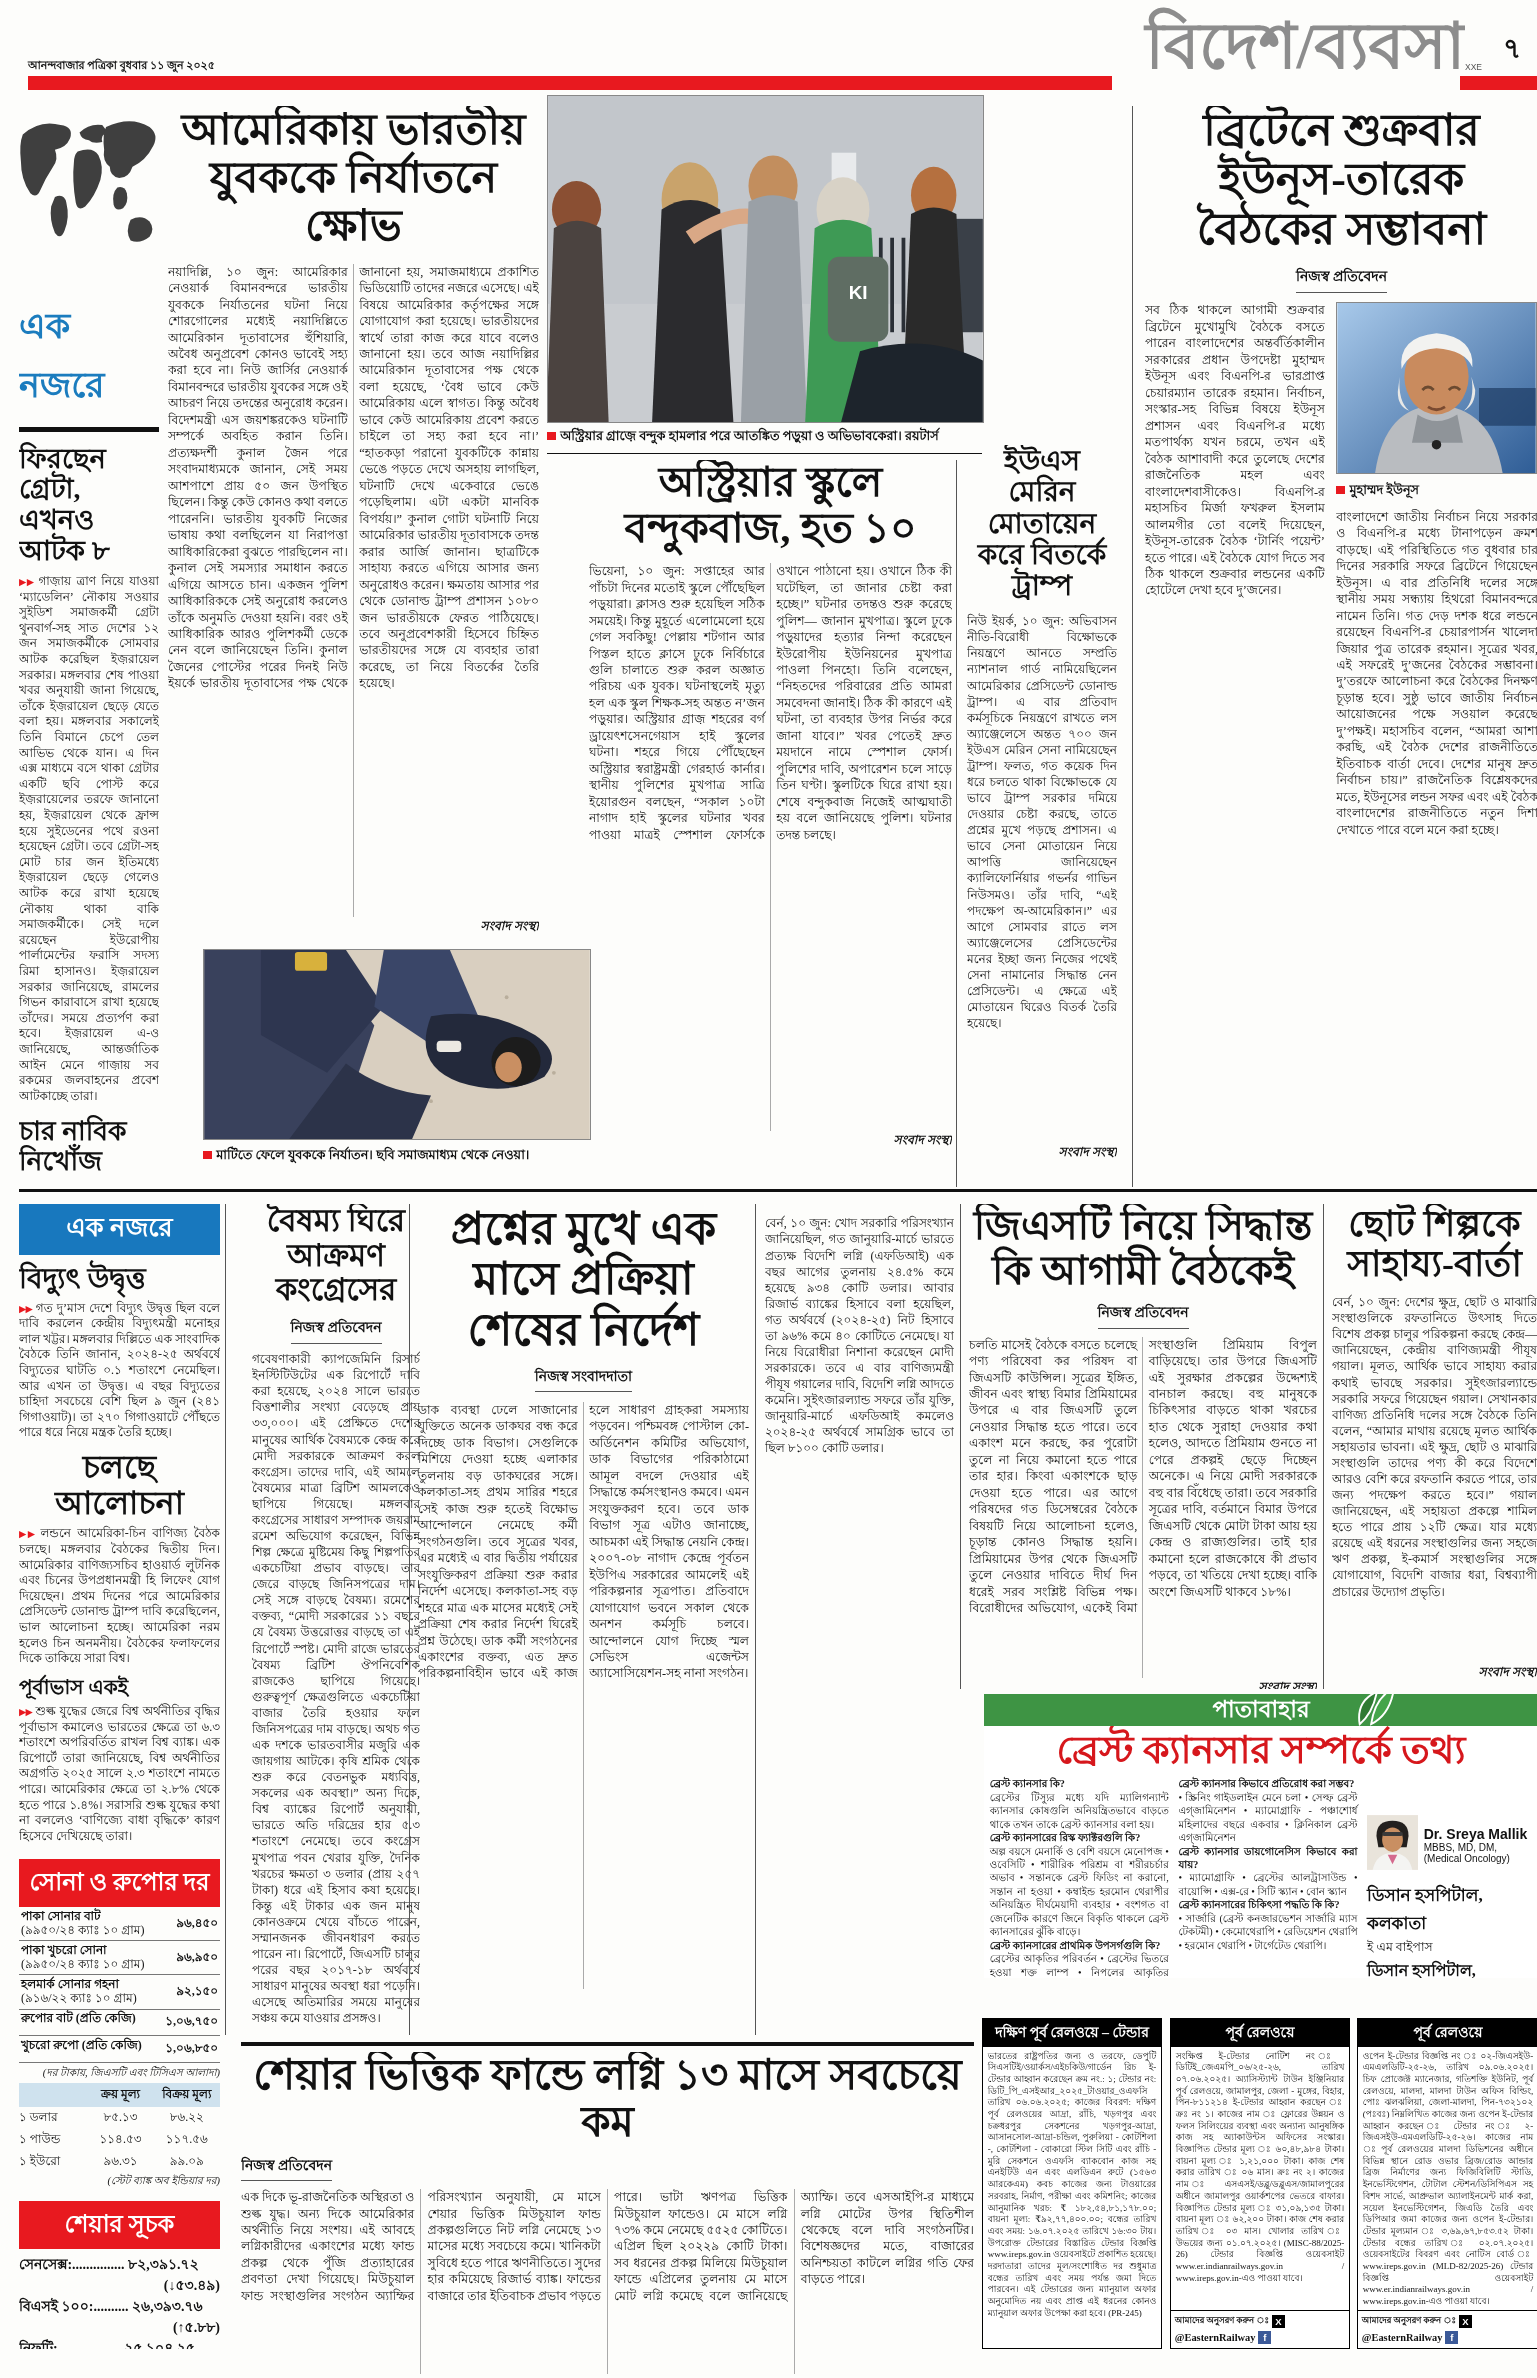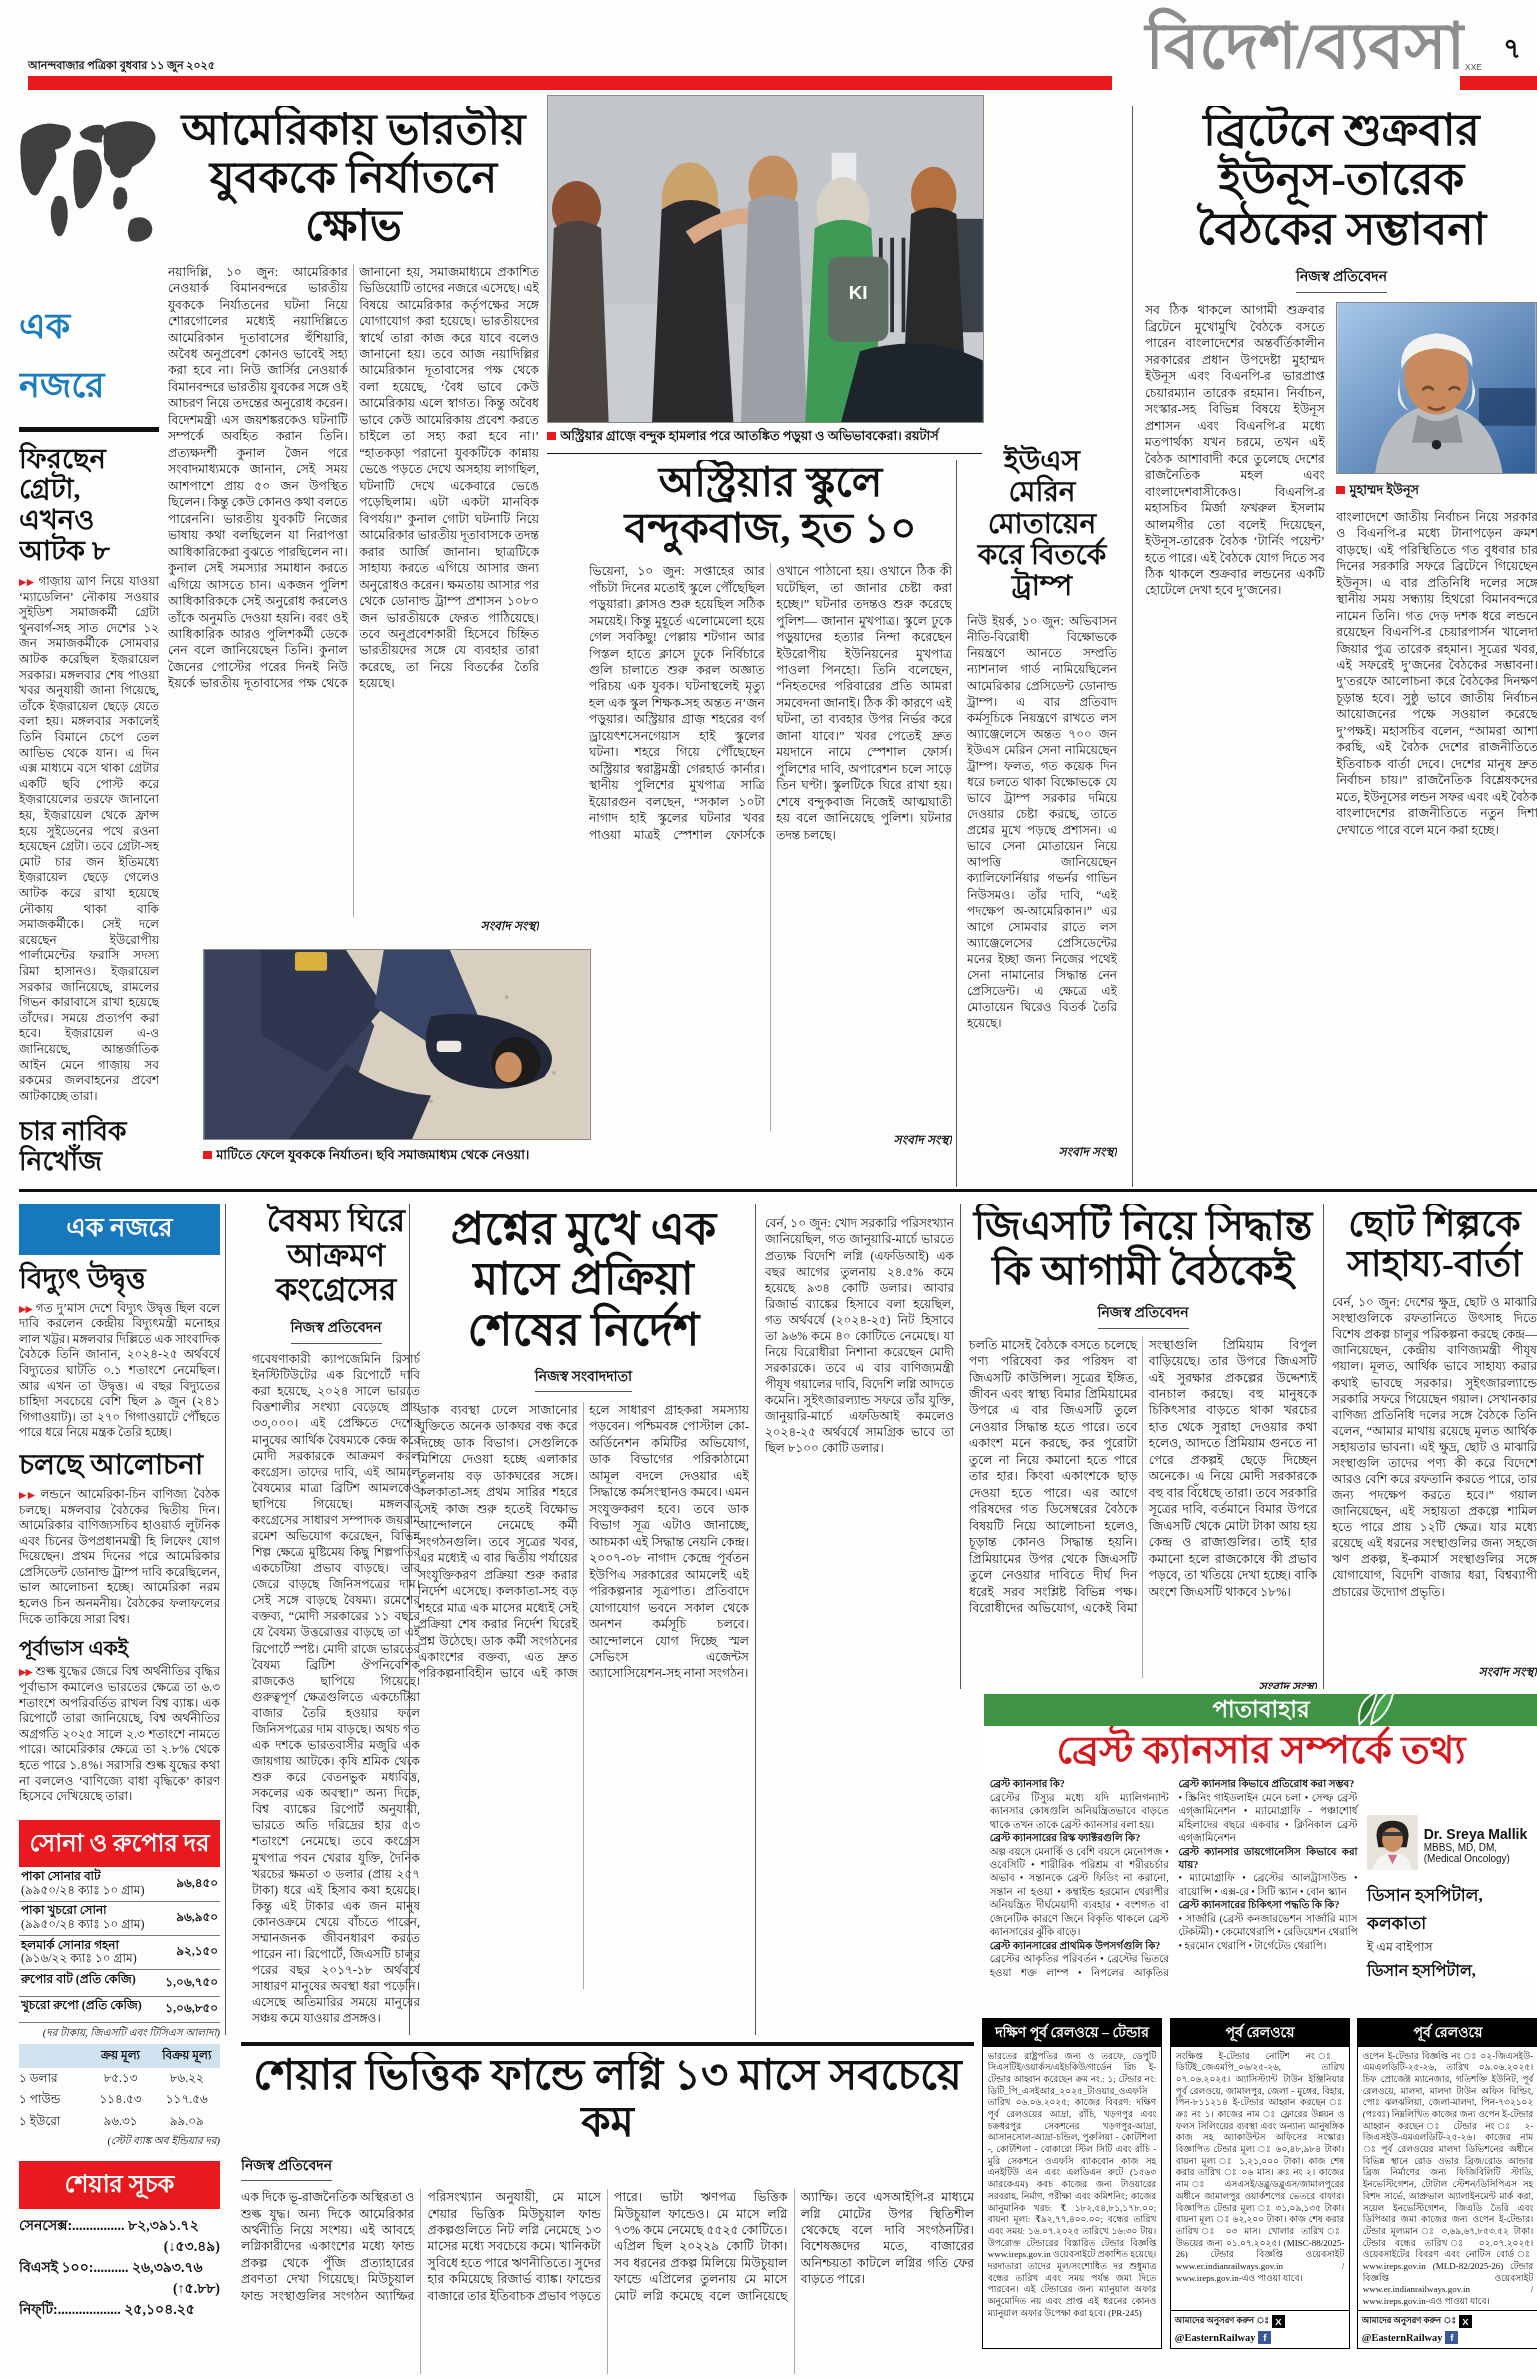--- a/index.html
+++ b/index.html
@@ -179,21 +179,21 @@
       </div>
     </div>
   </div>
 
   <div class="hrule" style="left:19px;top:1189px;width:1519px;height:2.8px;"></div>
 
   <div class="abs" style="left:19px;top:1204px;width:201px;height:1145px;overflow:hidden;">
     <div class="banner" style="background:#1878be;font-size:25.6px;padding:3.8px 0;">এক নজরে</div>
     <div class="rail-title" style="font-size:28px;">বিদ্যুৎ উদ্বৃত্ত</div>
     <div class="rail-body"><span class="chev">▶▶</span><span>গত দু’মাস দেশে বিদ্যুৎ উদ্বৃত্ত ছিল বলে দাবি করলেন কেন্দ্রীয় বিদ্যুৎমন্ত্রী মনোহর লাল খট্টর। মঙ্গলবার দিল্লিতে এক সাংবাদিক বৈঠকে তিনি জানান, ২০২৪-২৫ অর্থবর্ষে বিদ্যুতের ঘাটতি ০.১ শতাংশে নেমেছিল। আর এখন তা উদ্বৃত্ত। এ বছর বিদ্যুতের চাহিদা সবচেয়ে বেশি ছিল ৯ জুন (২৪১ গিগাওয়াট)। তা ২৭০ গিগাওয়াটে পৌঁছতে পারে ধরে নিয়ে মন্ত্রক তৈরি হচ্ছে।</span></div>
-    <div class="rail-title" style="font-size:28px;">চলছে আলোচনা</div>
+    <div class="rail-title" style="font-size:32px;text-align:center;">চলছে আলোচনা</div>
     <div class="rail-body"><span class="chev">▶▶</span><span>লন্ডনে আমেরিকা-চিন বাণিজ্য বৈঠক চলছে। মঙ্গলবার বৈঠকের দ্বিতীয় দিন। আমেরিকার বাণিজ্যসচিব হাওয়ার্ড লুটনিক এবং চিনের উপপ্রধানমন্ত্রী হি লিফেং যোগ দিয়েছেন। প্রথম দিনের পরে আমেরিকার প্রেসিডেন্ট ডোনাল্ড ট্রাম্প দাবি করেছিলেন, ভাল আলোচনা হচ্ছে। আমেরিকা নরম হলেও চিন অনমনীয়। বৈঠকের ফলাফলের দিকে তাকিয়ে সারা বিশ্ব।</span></div>
     <div class="rail-title" style="font-size:20px;">পূর্বাভাস একই</div>
     <div class="rail-body"><span class="chev">▶▶</span><span>শুল্ক যুদ্ধের জেরে বিশ্ব অর্থনীতির বৃদ্ধির পূর্বাভাস কমালেও ভারতের ক্ষেত্রে তা ৬.৩ শতাংশে অপরিবর্তিত রাখল বিশ্ব ব্যাঙ্ক। এক রিপোর্টে তারা জানিয়েছে, বিশ্ব অর্থনীতির অগ্রগতি ২০২৫ সালে ২.৩ শতাংশে নামতে পারে। আমেরিকার ক্ষেত্রে তা ২.৮% থেকে হতে পারে ১.৪%। সরাসরি শুল্ক যুদ্ধের কথা না বললেও ‘বাণিজ্যে বাধা বৃদ্ধিকে’ কারণ হিসেবে দেখিয়েছে তারা।</span></div>
 
     <div class="banner" style="background:#e8191f;font-size:24px;padding:3.8px 0;margin-top:15px;">সোনা ও রুপোর দর</div>
     <div>
       <div class="goldrow">
           <div class="lbl"><span>পাকা সোনার বাট</span><br><span style="font-weight:normal;">(৯৯৫০/২৪ ক্যাঃ ১০ গ্রাম)</span></div>
           <div class="val">৯৬,৪৫০</div>
         </div>

